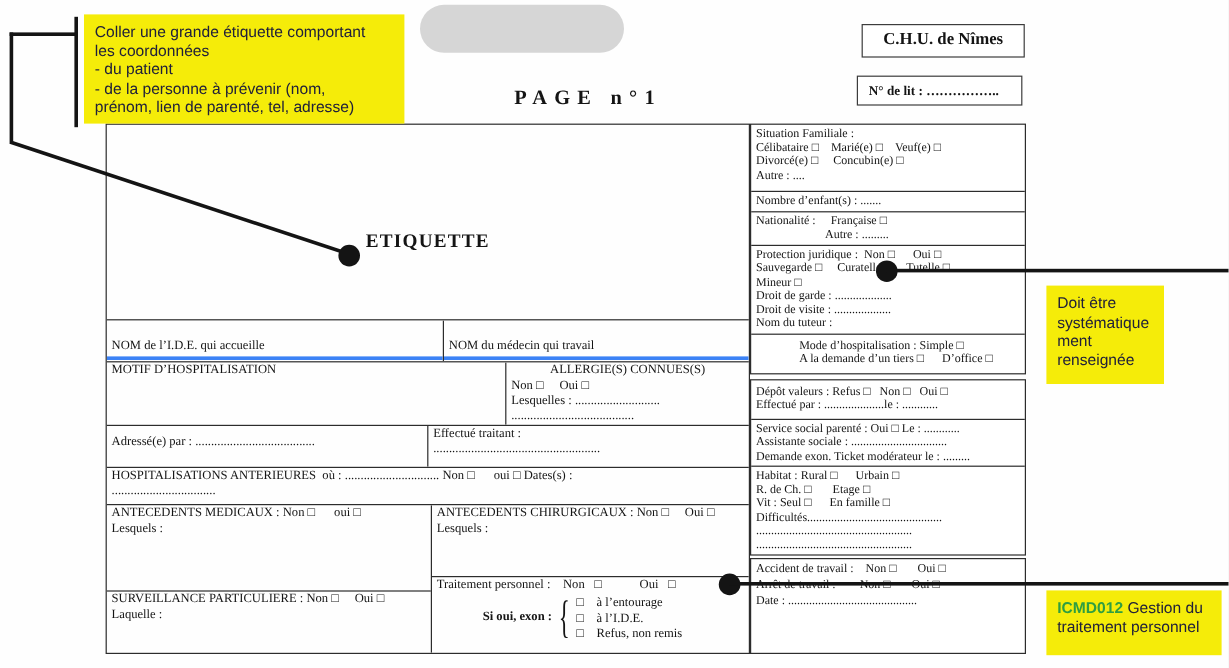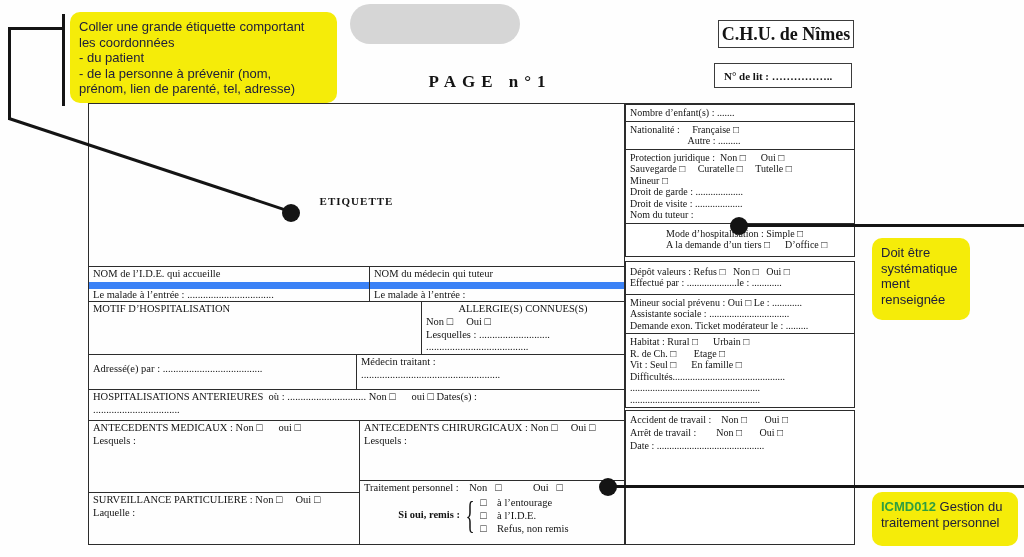--- a/index.html
+++ b/index.html
@@ -2,44 +2,44 @@
 <html><head>
 <meta charset="utf-8">
 <style>
   html,body{margin:0;padding:0;background:#e9e9e9;}
   .canvas{position:relative;width:1024px;height:557px;background:#fefefe;overflow:hidden;
           font-family:"Liberation Serif","DejaVu Serif",serif;color:#141414;}
   
   .blob{position:absolute;left:350px;top:4px;width:170px;height:40px;border-radius:20px;background:#d6d6d6;}
   .note{position:absolute;background:#f5ec09;color:#20203a;
         font-family:"Liberation Sans","DejaVu Sans",sans-serif;font-size:13px;line-height:1.2;
-        padding:7px 9px;box-sizing:border-box;white-space:pre-line;border-radius:10px;}
+        padding:7px 9px;box-sizing:border-box;white-space:pre-line;}
   .note-etiquette{left:70px;top:12px;width:267px;height:91px;}
   .note-systematique{left:872px;top:238px;width:98px;height:82px;}
   .note-icmd{left:872px;top:492px;width:146px;height:54px;white-space:normal;}
   .icmd-code{color:#2f9e41;font-weight:bold;}
   .conn{position:absolute;background:#141414;}
   .dot{position:absolute;width:18px;height:18px;border-radius:50%;background:#141414;}
   
   .hbox{position:absolute;border:1.6px solid #3c3c3c;box-sizing:border-box;display:flex;
-        align-items:center;justify-content:center;font-weight:bold;font-size:18px;background:#fff;}
+        align-items:center;justify-content:center;font-weight:bold;font-size:14px;background:#fff;}
   .hospital-box{left:718px;top:20px;width:136px;height:28px;}
   .bed-box{left:714px;top:63px;width:138px;height:25px;justify-content:flex-start;padding-left:9px;font-size:11px;}
   .ptitle{position:absolute;left:380px;top:72px;width:220px;text-align:center;
           font-weight:bold;font-size:17px;letter-spacing:6px;}
   
   .form{position:absolute;left:88px;top:103px;display:flex;}
   .fl{width:537px;height:442px;border:1.3px solid #2c2c2c;box-sizing:border-box;
       display:flex;flex-direction:column;font-size:10.5px;line-height:1.22;}
   .row{display:flex;box-sizing:border-box;overflow:hidden;}
   .col{display:flex;flex-direction:column;box-sizing:border-box;}
   .bt{border-top:1.1px solid #2c2c2c;}
   .bl{border-left:1.1px solid #2c2c2c;}
   .c{box-sizing:border-box;padding:1px 4px;overflow:hidden;}
-  .titleline{border-bottom:7px solid #3b82f6;margin:0 -4px;padding:0 4px 1px 4px;}
+  .titleline{border-bottom:3px solid #3b82f6;margin:15px -4px;padding:0 4px 1px 4px;}
   .pre,.lines{white-space:pre-wrap;}
   .right-align{text-align:center;}
   
   .fr{width:230px;height:442px;box-sizing:border-box;display:flex;flex-direction:column;
       font-size:10px;line-height:11.5px;}
   .box{border:1.3px solid #2c2c2c;box-sizing:border-box;background:#fff;}
   .sec{padding:2px 4px;box-sizing:border-box;white-space:pre-wrap;overflow:hidden;}
   .gap4{height:4px;} .gap3{height:3px;}
   
   .remis{display:flex;align-items:center;margin-top:1px;}
@@ -59,30 +59,30 @@
   </div>
   <div class="hbox bed-box">
     <span>N° de lit : ……………..</span>
   </div>
   <div class="ptitle">PAGE n°1</div>
 
   <div class="form">
 
     <div class="fl">
       <div class="row" style="height:162px;align-items:center;justify-content:center;">
-        <span style="font-weight:bold;font-size:11px;letter-spacing:1px;margin-top:34px;">ETIQUETTE</span>
+        <span style="font-weight:bold;font-size:16px;letter-spacing:1px;margin-top:34px;">ETIQUETTE</span>
       </div>
 
       <div class="row bt" style="height:35px;">
         <div class="c" style="width:280px;">
           <div class="titleline">NOM de l’I.D.E. qui accueille</div>
           <div class="pre">Le malade à l’entrée : .................................</div>
         </div>
         <div class="c bl" style="flex:1;">
-          <div class="titleline">NOM du médecin qui tuteur</div>
+          <div class="titleline">NOM du médecin qui travail</div>
           <div class="lines">Le malade à l’entrée :
 .........................................</div>
         </div>
       </div>
 
       <div class="row bt" style="height:53px;">
         <div class="c" style="width:332px;">
           <div>MOTIF D’HOSPITALISATION</div>
         </div>
         <div class="c bl" style="flex:1;">
@@ -91,21 +91,21 @@
 Lesquelles : ...........................
 .......................................</div>
         </div>
       </div>
 
       <div class="row bt" style="height:35px;">
         <div class="c" style="width:267px;padding-top:8px;">
           <div class="pre">Adressé(e) par : ......................................</div>
         </div>
         <div class="c bl" style="flex:1;">
-          <div class="lines">Médecin traitant :
+          <div class="lines">Effectué traitant :
 .....................................................</div>
         </div>
       </div>
 
       <div class="row bt" style="height:31px;">
         <div class="c" style="flex:1;">
           <div class="lines">HOSPITALISATIONS ANTERIEURES  où : .............................. Non □      oui □ Dates(s) :
 .................................</div>
         </div>
       </div>
@@ -122,52 +122,56 @@
           </div>
         </div>
         <div class="col bl" style="flex:1;">
           <div class="c" style="height:59px;">
             <div class="lines">ANTECEDENTS CHIRURGICAUX : Non □     Oui □
 Lesquels :</div>
           </div>
           <div class="c bt" style="flex:1;">
             <div class="pre">Traitement personnel :    Non   □            Oui   □</div>
             <div class="remis">
-              <span class="remis-label">Si oui, remis :</span>
+              <span class="remis-label">Si oui, exon :</span>
               <span class="brace">{</span>
               <span class="opts">
                 <div>□    à l’entourage</div>
                 <div>□    à l’I.D.E.</div>
                 <div>□    Refus, non remis</div>
               </span>
             </div>
           </div>
         </div>
       </div>
     </div>
 
     <div class="fr">
       <div class="box">
+        <div class="sec" style="min-height:55px;">Situation Familiale :
+Célibataire □    Marié(e) □    Veuf(e) □
+Divorcé(e) □     Concubin(e) □
+Autre : ....</div>
         <div class="sec bt" style="min-height:13px;">Nombre d’enfant(s) : .......</div>
         <div class="sec bt" style="min-height:25px;">Nationalité :     Française □
                        Autre : .........</div>
         <div class="sec bt" style="min-height:66px;">Protection juridique :  Non □      Oui □
 Sauvegarde □     Curatelle □     Tutelle □
 Mineur □
 Droit de garde : ...................
 Droit de visite : ...................
 Nom du tuteur :</div>
         <div class="sec bt" style="min-height:33px;padding-top:4px;padding-left:40px;">Mode d’hospitalisation : Simple □
 A la demande d’un tiers □      D’office □</div>
       </div>
       <div class="gap4"></div>
       <div class="box">
         <div class="sec" style="min-height:32px;padding-top:4px;">Dépôt valeurs : Refus □   Non □   Oui □
 Effectué par : ....................le : ............</div>
-        <div class="sec bt" style="min-height:34px;">Mineur social prévenu : Oui □ Le : ............
+        <div class="sec bt" style="min-height:34px;">Service social parenté : Oui □ Le : ............
 Assistante sociale : ................................
 Demande exon. Ticket modérateur le : .........</div>
         <div class="sec bt" style="min-height:70px;">Habitat : Rural □      Urbain □
 R. de Ch. □       Etage □
 Vit : Seul □      En famille □
 Difficultés.............................................
 ....................................................
 ....................................................</div>
       </div>
       <div class="gap3"></div>

